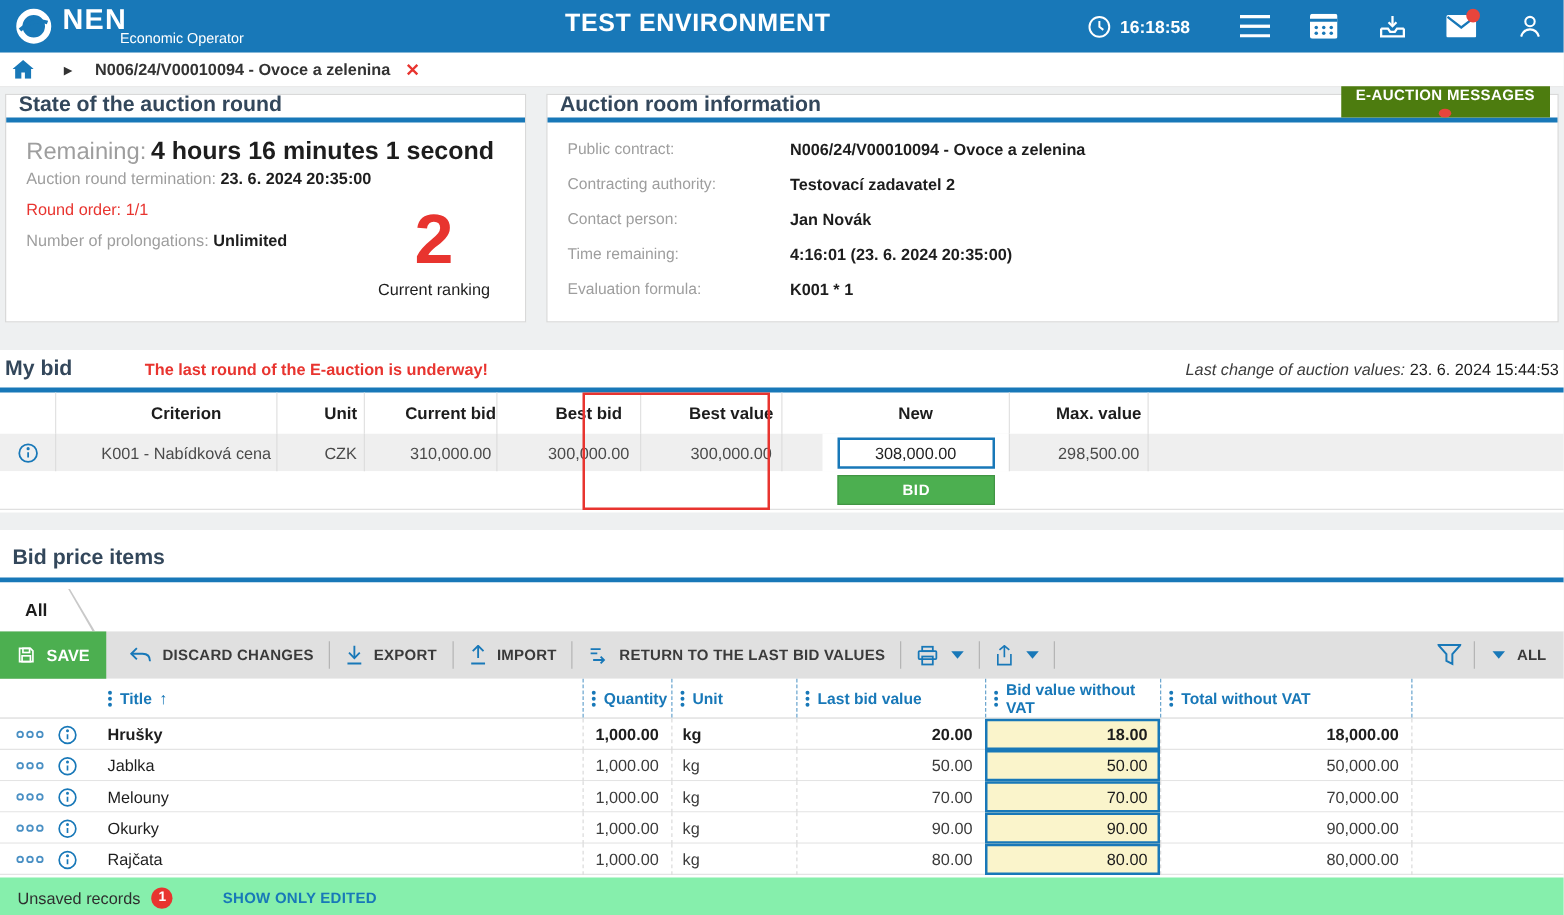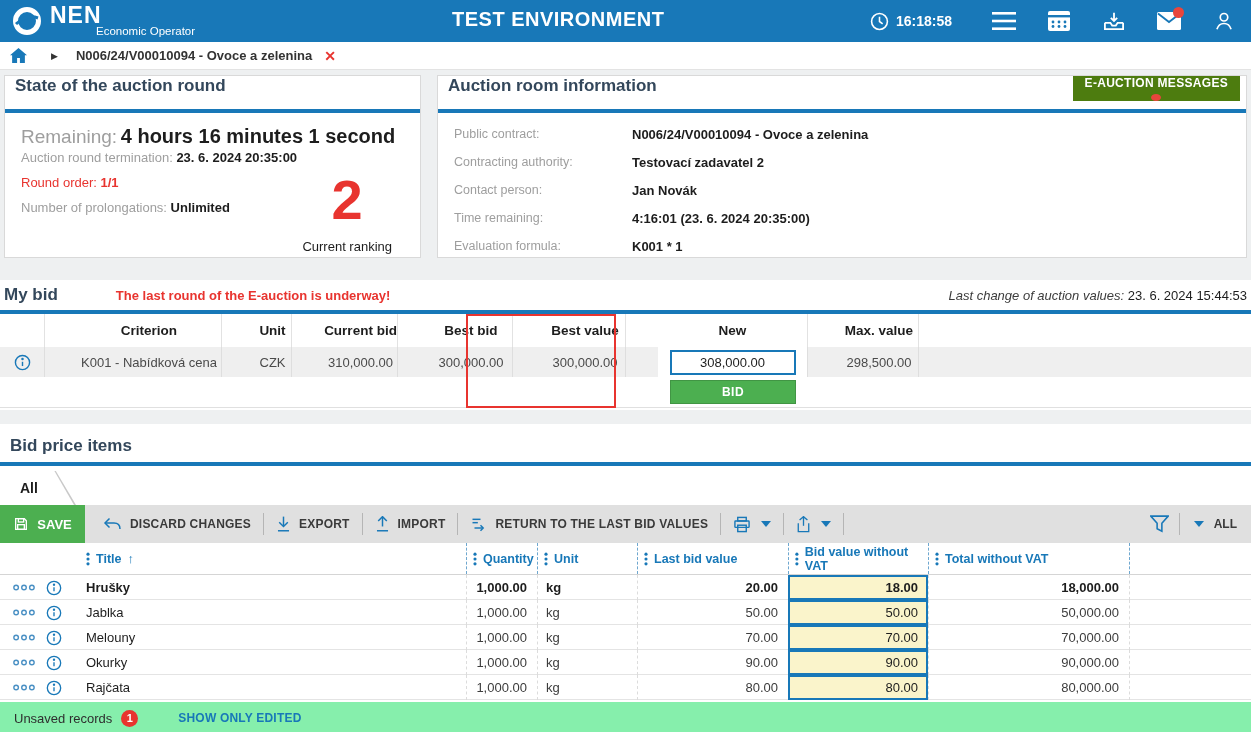--- a/index.html
+++ b/index.html
@@ -30,38 +30,38 @@
   .bc-home { margin-left:10px; cursor:pointer; }
   .bc-arrow { margin-left:24px; font-size:9px; color:#333; }
   .bc-item { margin-left:18px; font-weight:bold; font-size:13px; color:#333; cursor:pointer; }
   .bc-close { margin-left:12px; color:#e8342f; font-weight:bold; font-size:14px; cursor:pointer; }
 
   
   .panels-row { height:188px; padding:5px 4px 0 4px; display:flex; gap:16px; background:#eef0f1; }
   .panel { background:#fff; border:1px solid #d9d9d9; height:183px; position:relative; }
   .state-panel { width:417px; }
   .room-panel { flex:1; }
-  .panel-head { height:33px; display:flex; align-items:flex-start; justify-content:space-between; padding:0 6px 0 10px; }
+  .panel-head { height:18px; display:flex; align-items:flex-end; justify-content:space-between; padding:0 6px 0 10px; }
   .panel-title { font-size:17px; font-weight:bold; color:#33475b; }
   .blue-line { height:4px; background:#1878b8; }
   .msg-btn { background:#4d7c0f; color:#fff; border:none; font-family:inherit; font-size:12px; font-weight:bold; height:25px; padding:0 12px; display:flex; align-items:center; gap:4px; cursor:pointer; letter-spacing:.3px;flex-direction:column; }
   .msg-dot { width:10px; height:10px; border-radius:50%; background:#e8453c; }
 
   .state-body { padding:12px 16px 0 16px; position:relative; height:149px; }
   .remaining-line { margin-bottom:2px; }
   .remaining-label { font-size:19px; color:#9e9e9e; }
   .remaining-value { font-size:20px; font-weight:bold; color:#1d1d1d; }
   .state-line { margin-bottom:10px; font-size:13px; }
   .lbl { color:#9e9e9e; }
   .val { color:#1d1d1d; font-weight:bold; }
   .red-line { color:#e8342f; }
-  .red-line .vv { font-weight:bold;margin-top:40px; }
+  .red-line .vv { font-weight:normal;margin-top:40px; }
   .ranking { position:absolute; right:28px; bottom:8px; text-align:center; }
   .ranking-num { font-size:56px; line-height:50px; font-weight:bold; color:#e8342f; }
-  .ranking-cap { font-size:13px; color:#1d1d1d; margin-top:14px; }
+  .ranking-cap { font-size:13px; color:#1d1d1d; margin-top:8px; }
 
   .room-body { padding:14px 16px 0 16px; }
   .room-row { display:flex; margin-bottom:13px; }
   .room-label { width:178px; color:#9e9e9e; font-size:12.5px; }
   .room-value { font-weight:bold; color:#1d1d1d; font-size:13px; }
 
   .section-gap1 { height:22px; }
   .section-gap2 { height:14px; }
 
   

